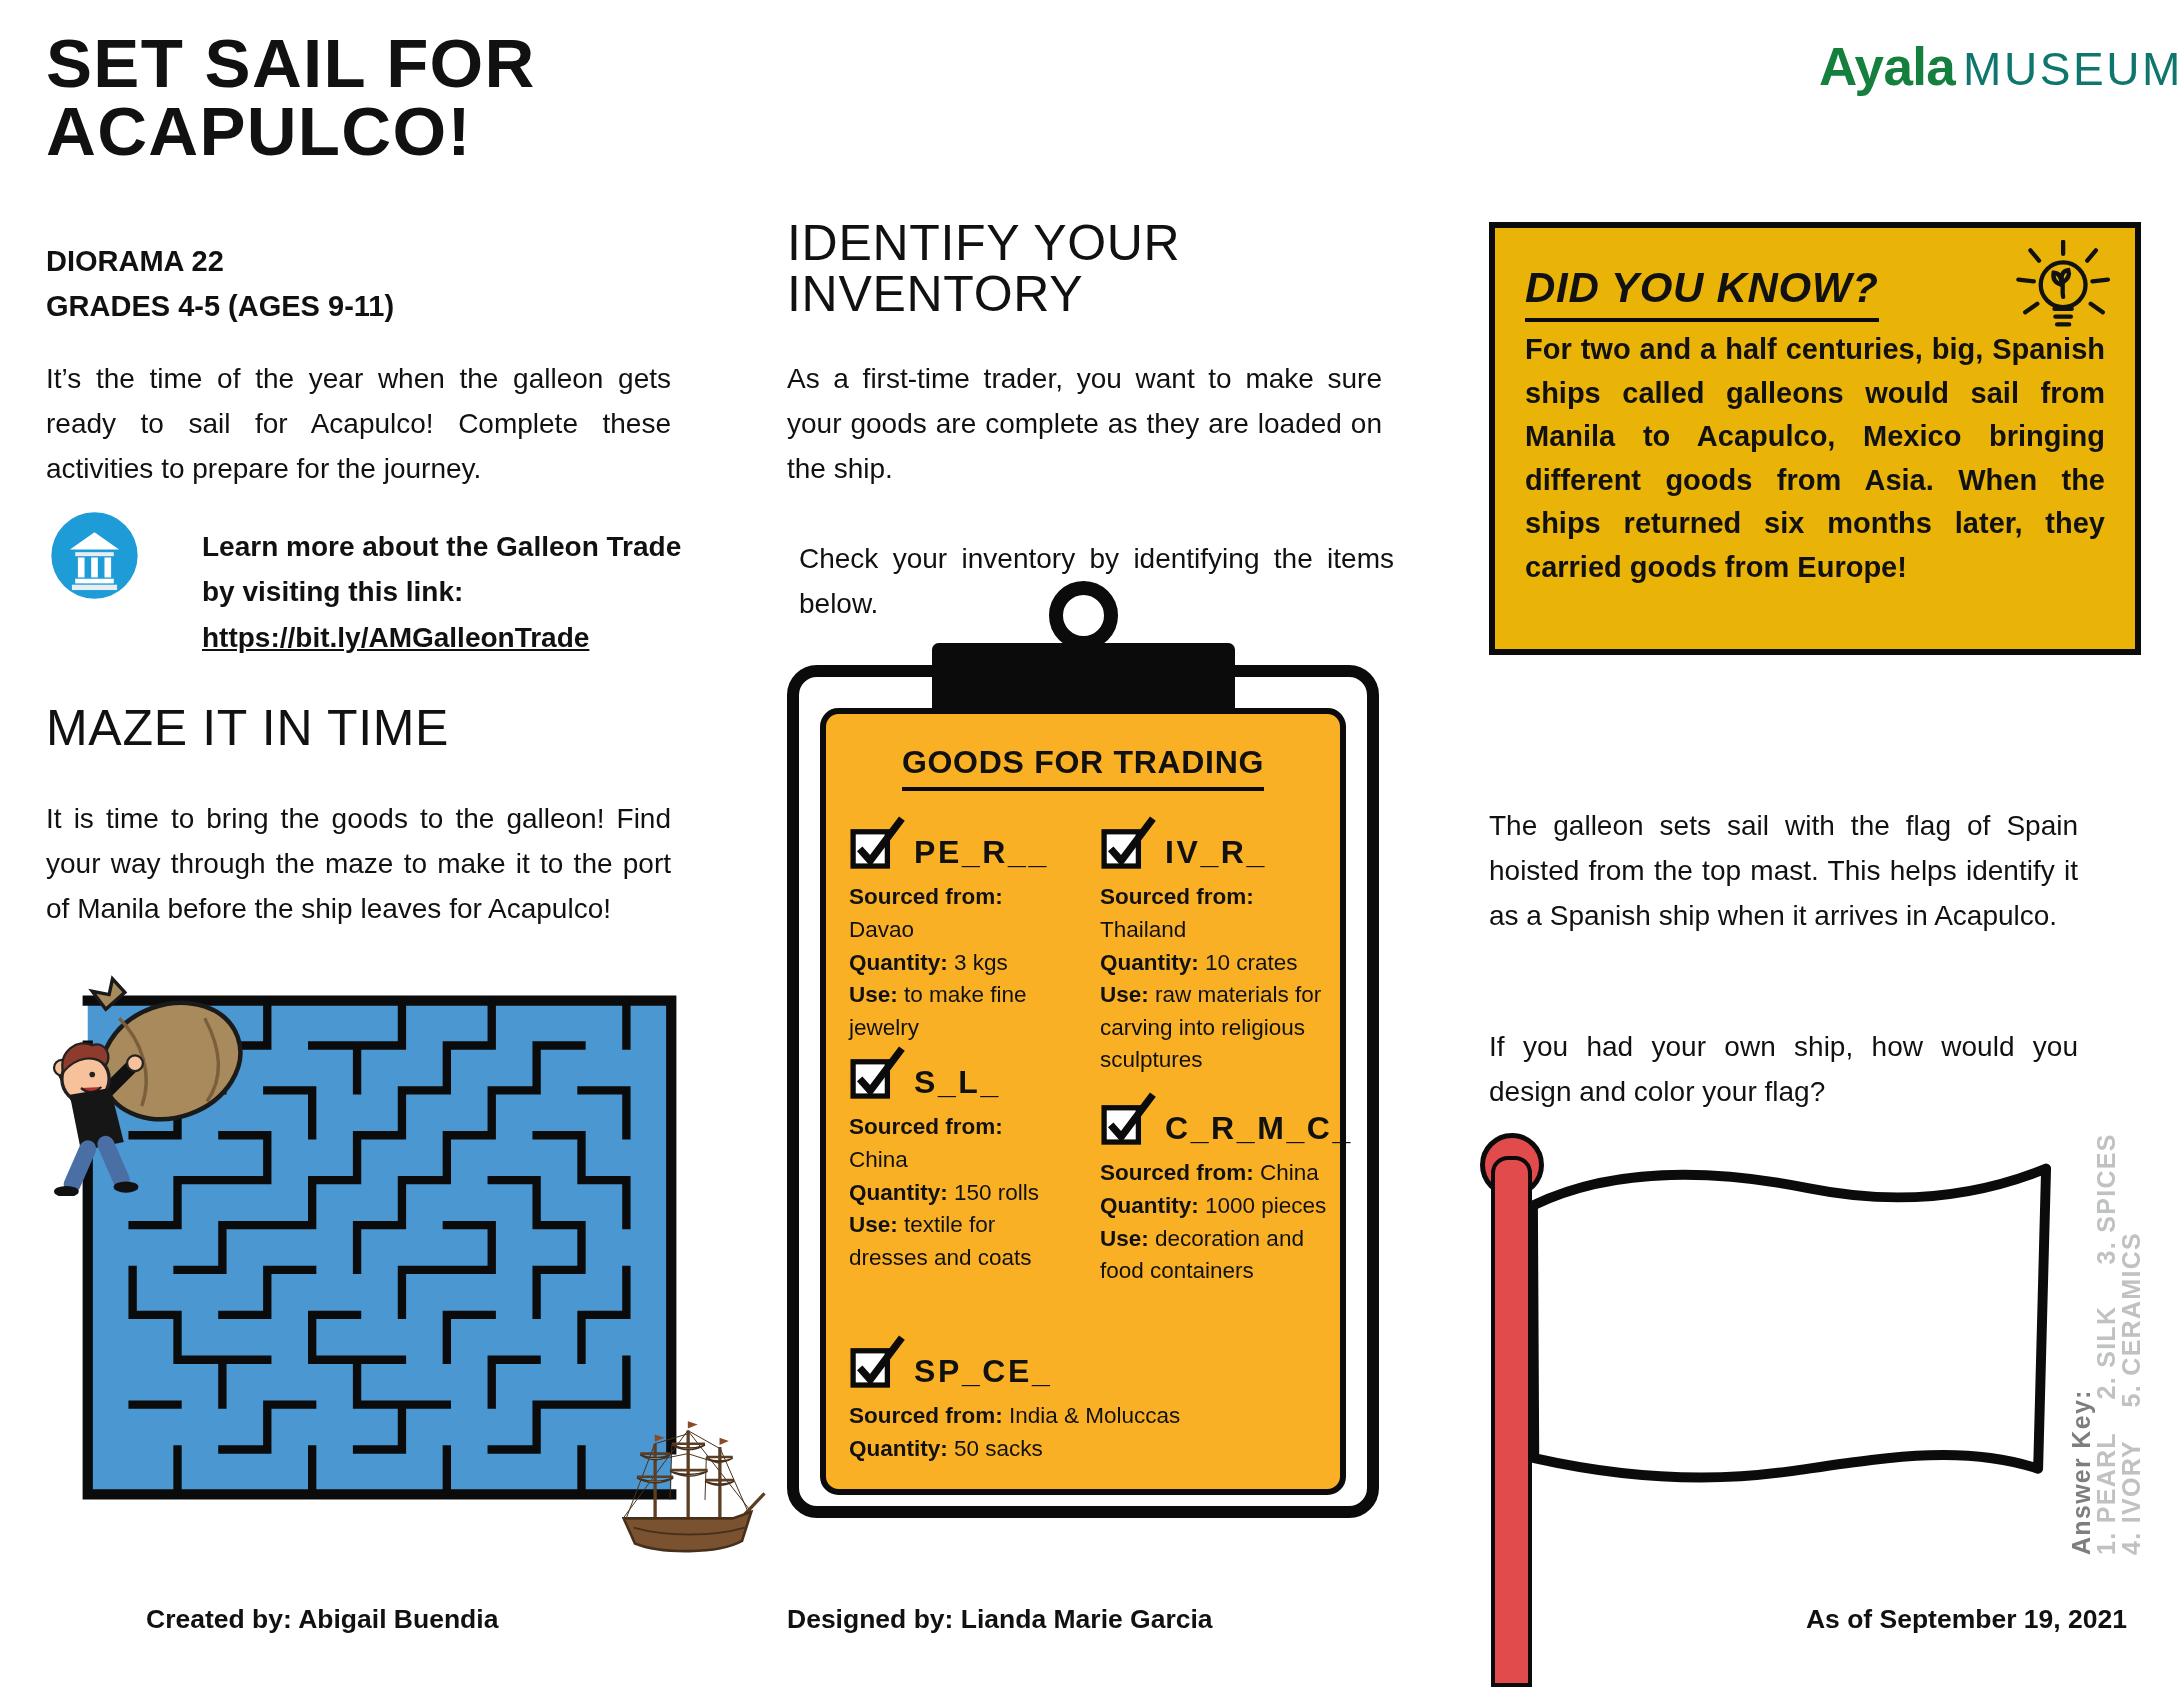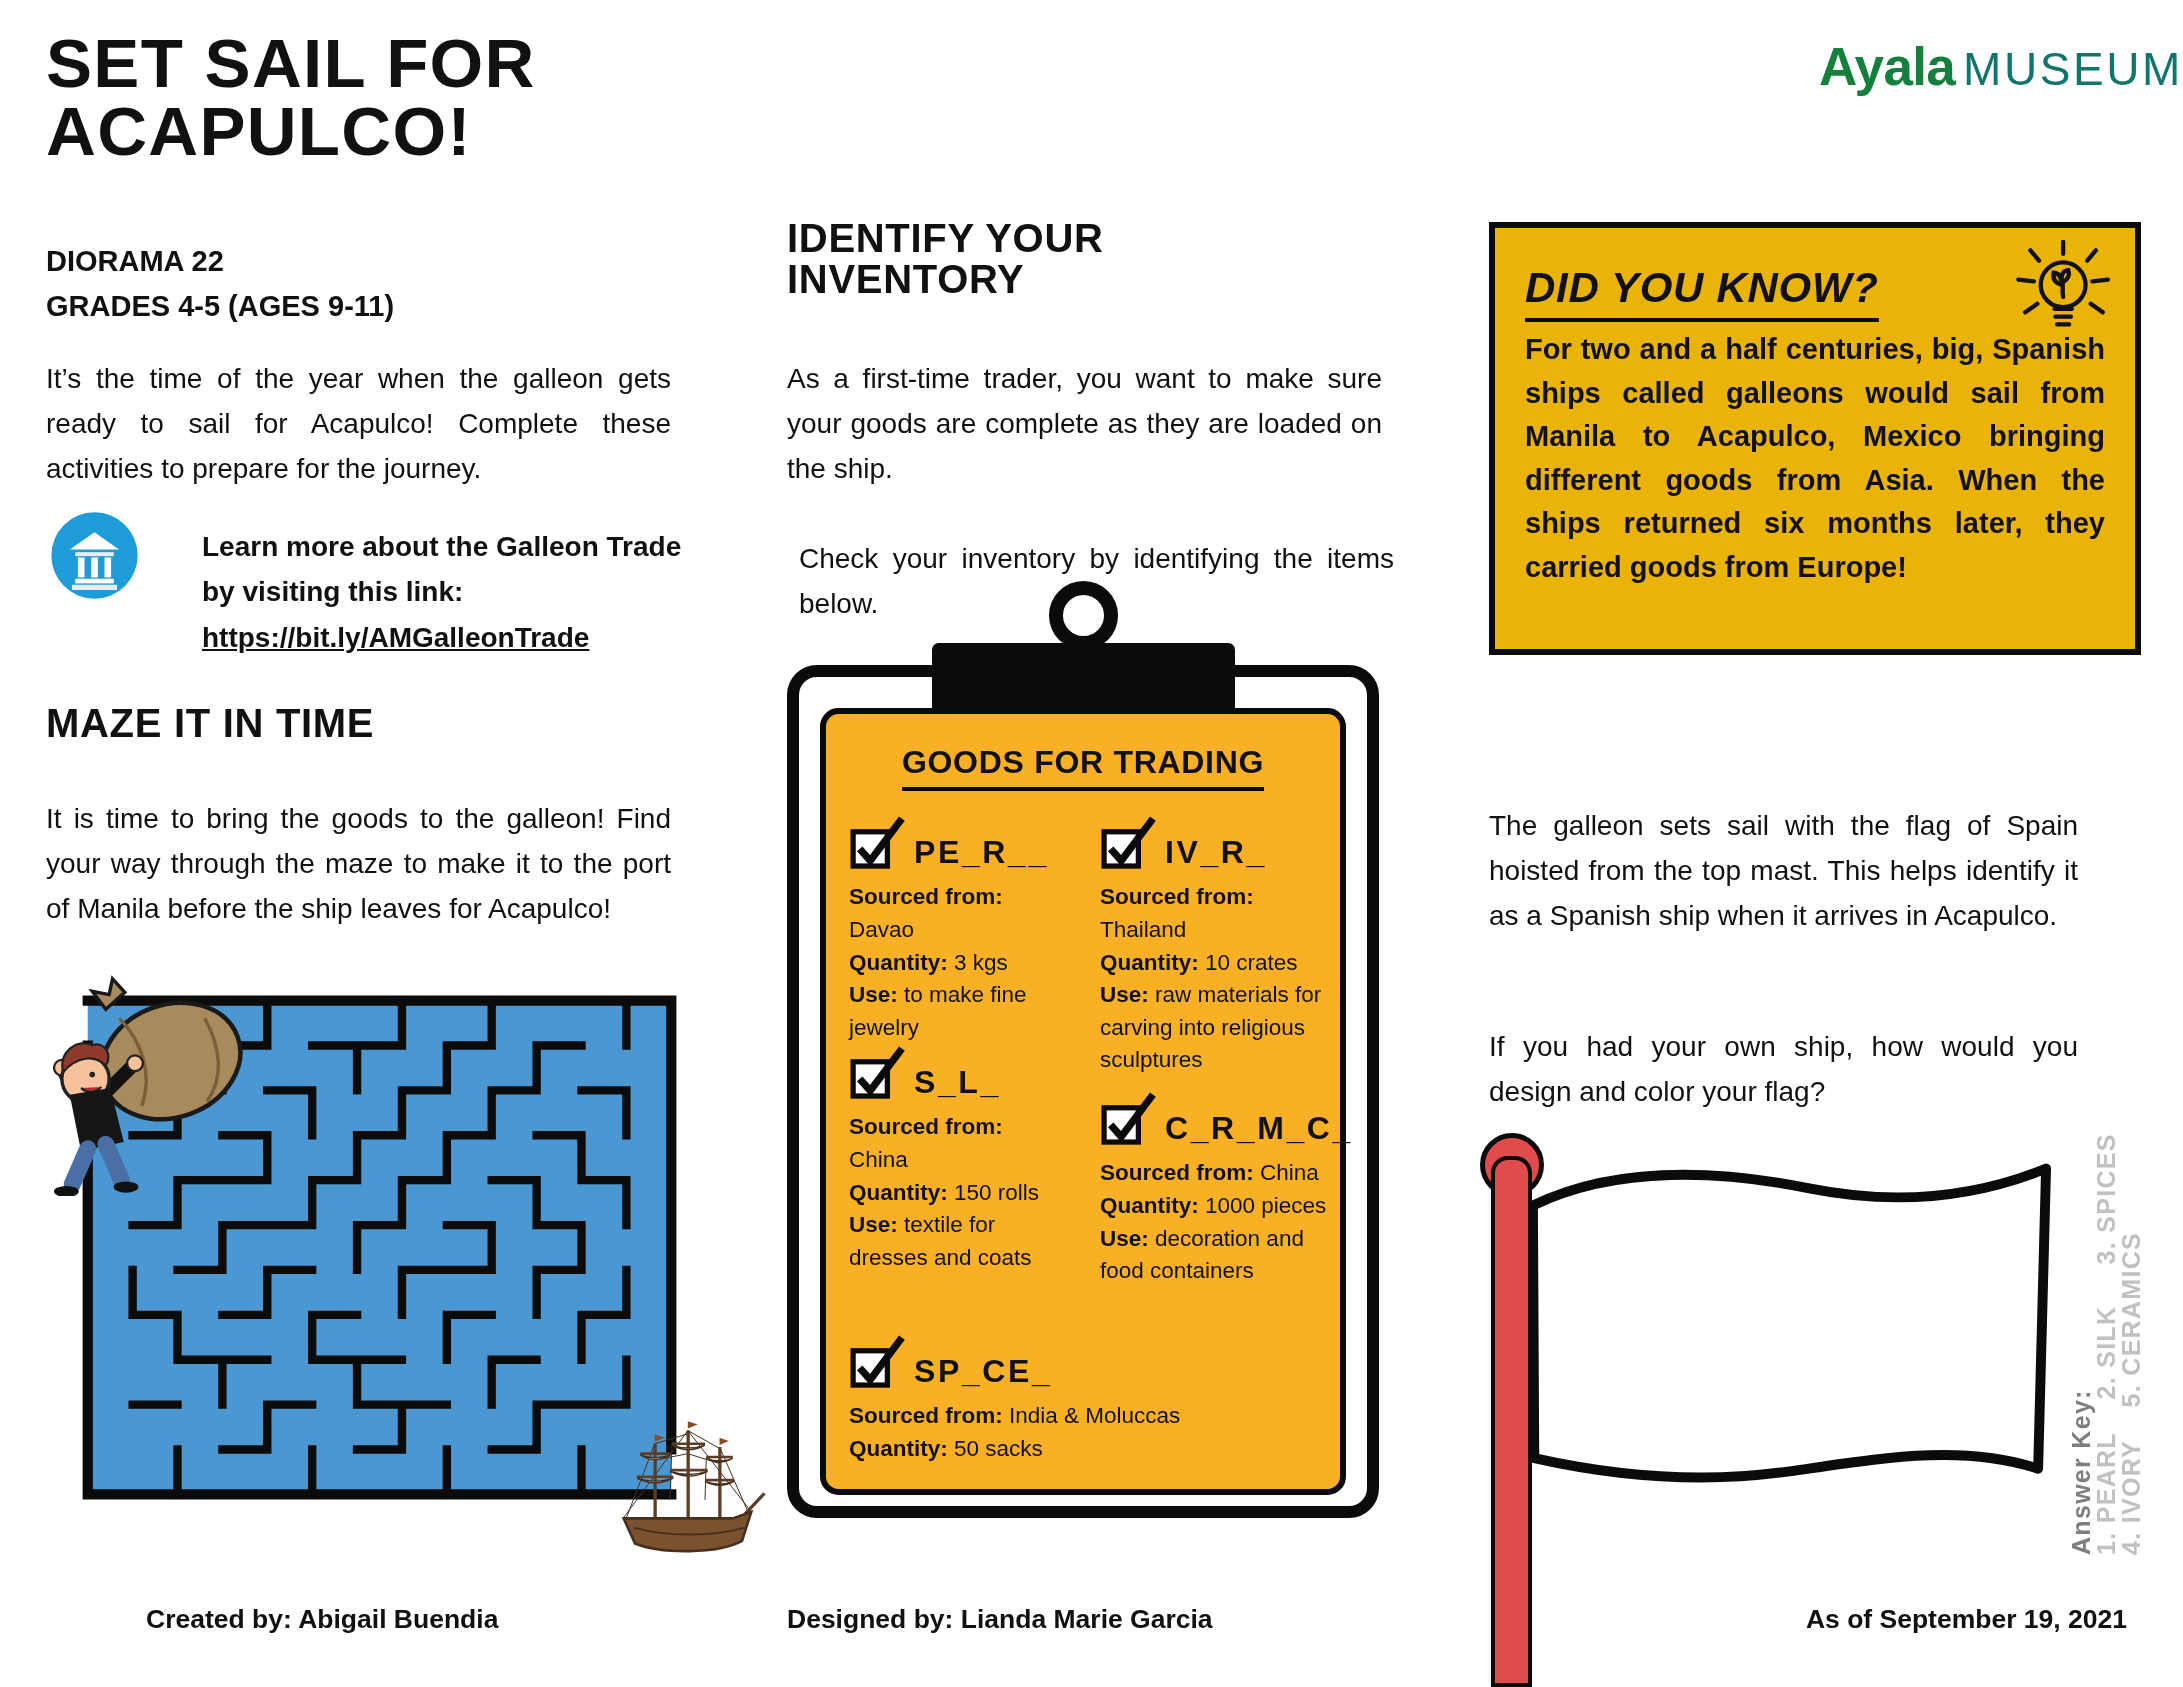--- a/index.html
+++ b/index.html
@@ -4,21 +4,21 @@
 <style>
   * { margin:0; padding:0; box-sizing:border-box; }
   html,body { background:#ffffff; }
   body { font-family:"Liberation Sans", sans-serif; color:#111; }
   #page { position:relative; width:2183px; height:1687px; background:#fff; overflow:hidden; }
 
   .abs { position:absolute; }
 
   
   .h1 { font-size:69px; font-weight:900; line-height:0.98; letter-spacing:1.3px; }
-  .h2 { font-size:40px; font-weight:700; line-height:1.02; letter-spacing:0.7px; }
+  .h2 { font-size:50px; font-weight:400; line-height:1.02; letter-spacing:0.7px; }
 
   .meta { font-size:29px; font-weight:700; line-height:1.55; }
   .para { font-size:28px; line-height:1.6; text-align:justify; }
 
   .learn { font-size:28px; font-weight:700; line-height:1.62; }
   .learn .lnk { text-decoration:underline; cursor:pointer; }
 
   
   .clip-ring { width:69px; height:69px; border:14.6px solid #0b0b0b; border-radius:50%; background:#fff; }
   .clip-bar  { background:#0b0b0b; border-radius:6.6px; }

